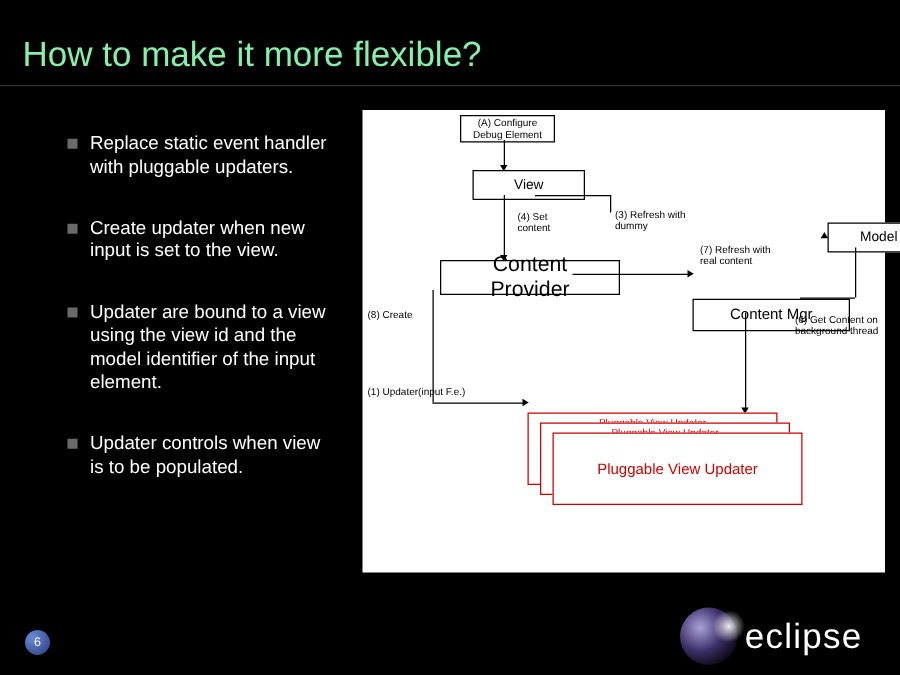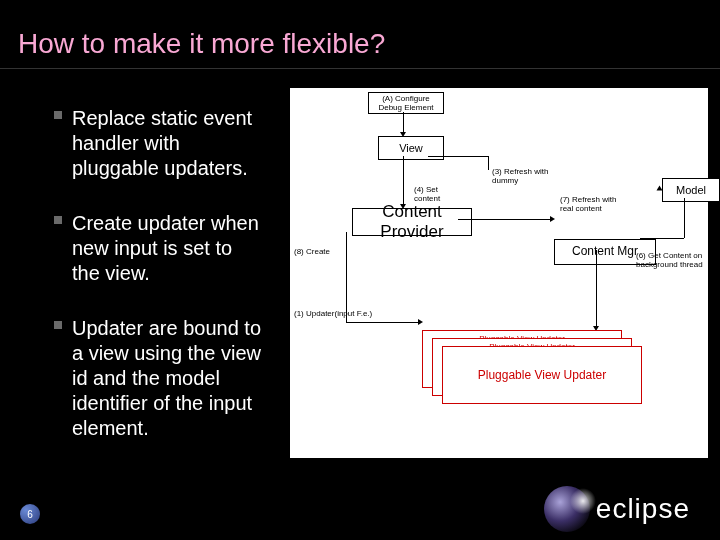--- a/index.html
+++ b/index.html
@@ -15,38 +15,38 @@
   .slide {
     position: relative;
     width: 720px;
     height: 540px;
   }
   .title {
     position: absolute;
     top: 28px;
     left: 18px;
     font-size: 28px;
-    color: #f9a8d4;
+    color: #86efac;
     font-weight: 400;
   }
   .title-underline {
     position: absolute;
     top: 68px;
     left: 0;
     width: 720px;
     height: 1px;
     background: #333;
   }
   .bullets {
     position: absolute;
     top: 106px;
     left: 54px;
     width: 210px;
     color: #fff;
-    font-size: 20px;
+    font-size: 15px;
     line-height: 1.25;
   }
   .bullet {
     margin-bottom: 30px;
     display: flex;
   }
   .bullet .marker {
     width: 8px;
     height: 8px;
     background: #6a6a6a;
@@ -66,21 +66,21 @@
   .box {
     position: absolute;
     background: #fff;
     border: 1px solid #000;
     font-size: 9px;
     color: #000;
     display: flex;
     align-items: center;
     justify-content: center;
     text-align: center;
-    padding: 2px 8px;
+    padding: 2px 20px;
     line-height: 1.15;
   }
   .tight { font-size: 8px; padding: 1px 2px; }
   .label {
     position: absolute;
     font-size: 8px;
     color: #000;
     line-height: 1.1;
   }
   .arrow {
@@ -165,35 +165,39 @@
       <div class="text">Replace static event handler with pluggable updaters.</div>
     </div>
     <div class="bullet">
       <div class="marker"></div>
       <div class="text">Create updater when new input is set to the view.</div>
     </div>
     <div class="bullet">
       <div class="marker"></div>
       <div class="text">Updater are bound to a view using the view id and the model identifier of the input element.</div>
     </div>
+    <div class="bullet">
+      <div class="marker"></div>
+      <div class="text">Updater controls when view is to be populated.</div>
+    </div>
   </div>
 
   <div class="diagram-area">
 
     <div class="box tight" style="top:4px; left:78px; width:70px; height:18px;">(A) Configure Debug Element</div>
 
     <div class="arrow" style="top:24px; left:113px; width:1px; height:22px;"></div>
     <div class="arrow-head-down" style="top:44px; left:110px;"></div>
 
     <div class="box" style="top:48px; left:88px; width:48px; height:18px; font-size:11px;">View</div>
 
     <div class="arrow" style="top:68px; left:113px; width:1px; height:50px;"></div>
     <div class="arrow-head-down" style="top:116px; left:110px;"></div>
 
-    <div class="label" style="top:98px; left:124px; width:40px;">(4) Set content</div>
+    <div class="label" style="top:82px; left:124px; width:40px;">(4) Set content</div>
 
     <div class="label" style="top:80px; left:202px; width:60px;">(3) Refresh with dummy</div>
     <div class="arrow" style="top:68px; left:138px; width:60px; height:1px;"></div>
     <div class="arrow" style="top:68px; left:198px; width:1px; height:14px;"></div>
 
     <div class="box" style="top:120px; left:62px; width:102px; height:22px; font-size:17px;">Content Provider</div>
 
     <div class="label" style="top:160px; left:4px; width:44px;">(8) Create</div>
     <div class="arrow" style="top:144px; left:56px; width:1px; height:90px;"></div>
     <div class="arrow" style="top:234px; left:56px; width:74px; height:1px;"></div>

